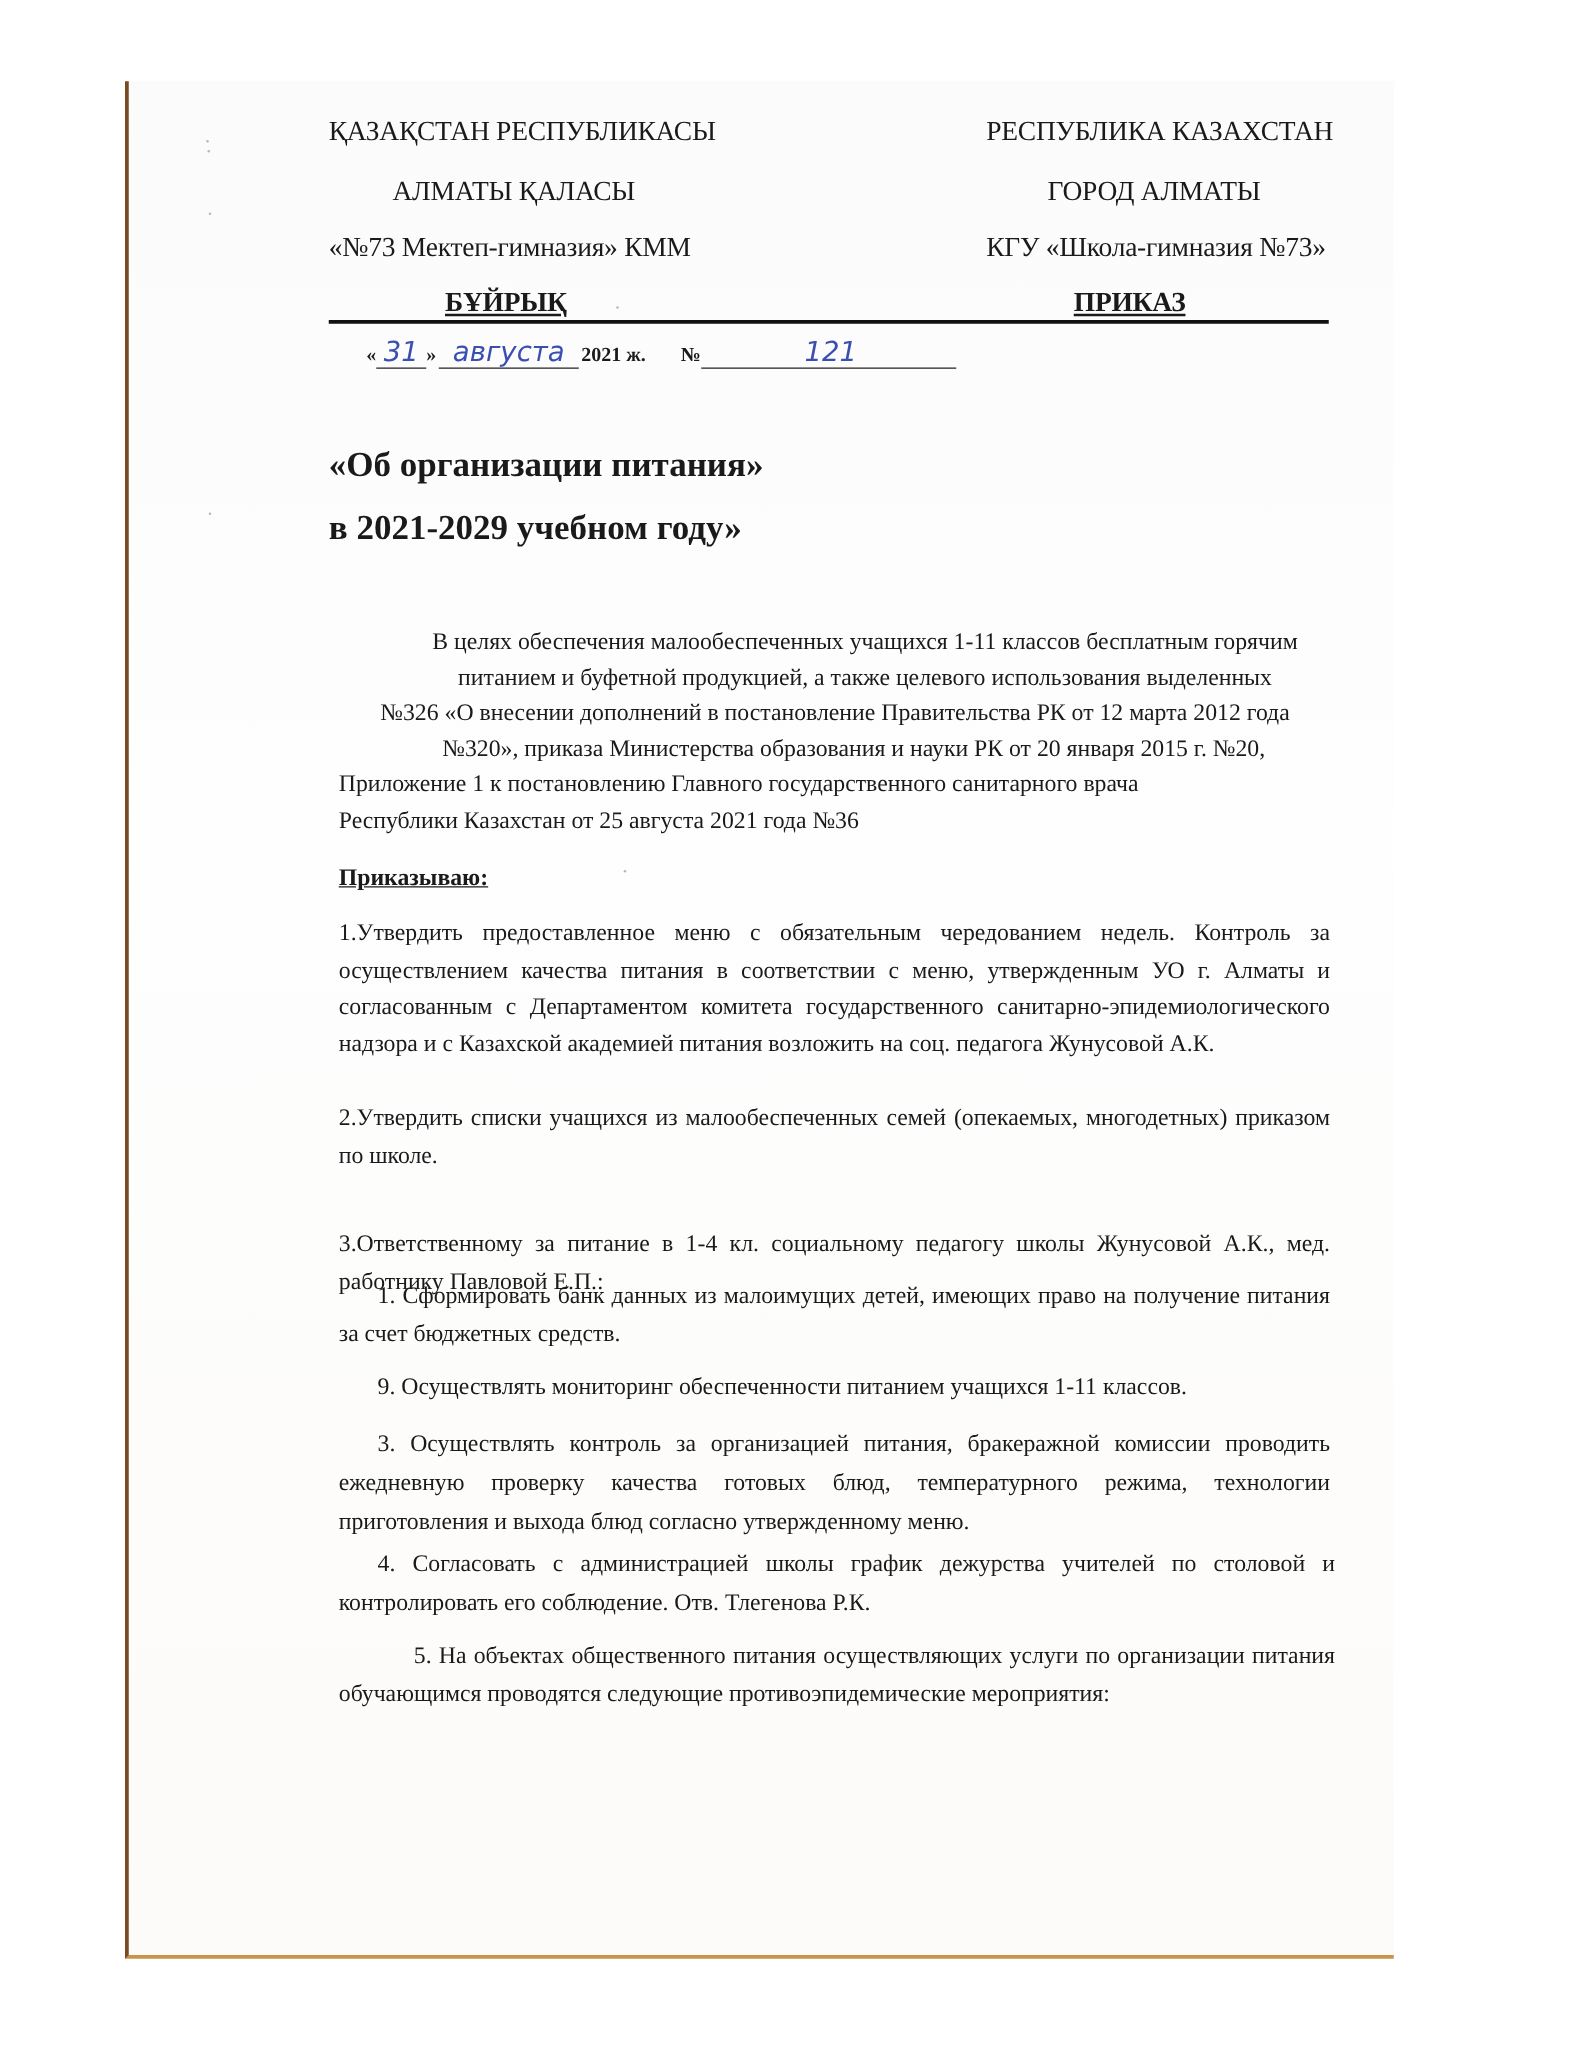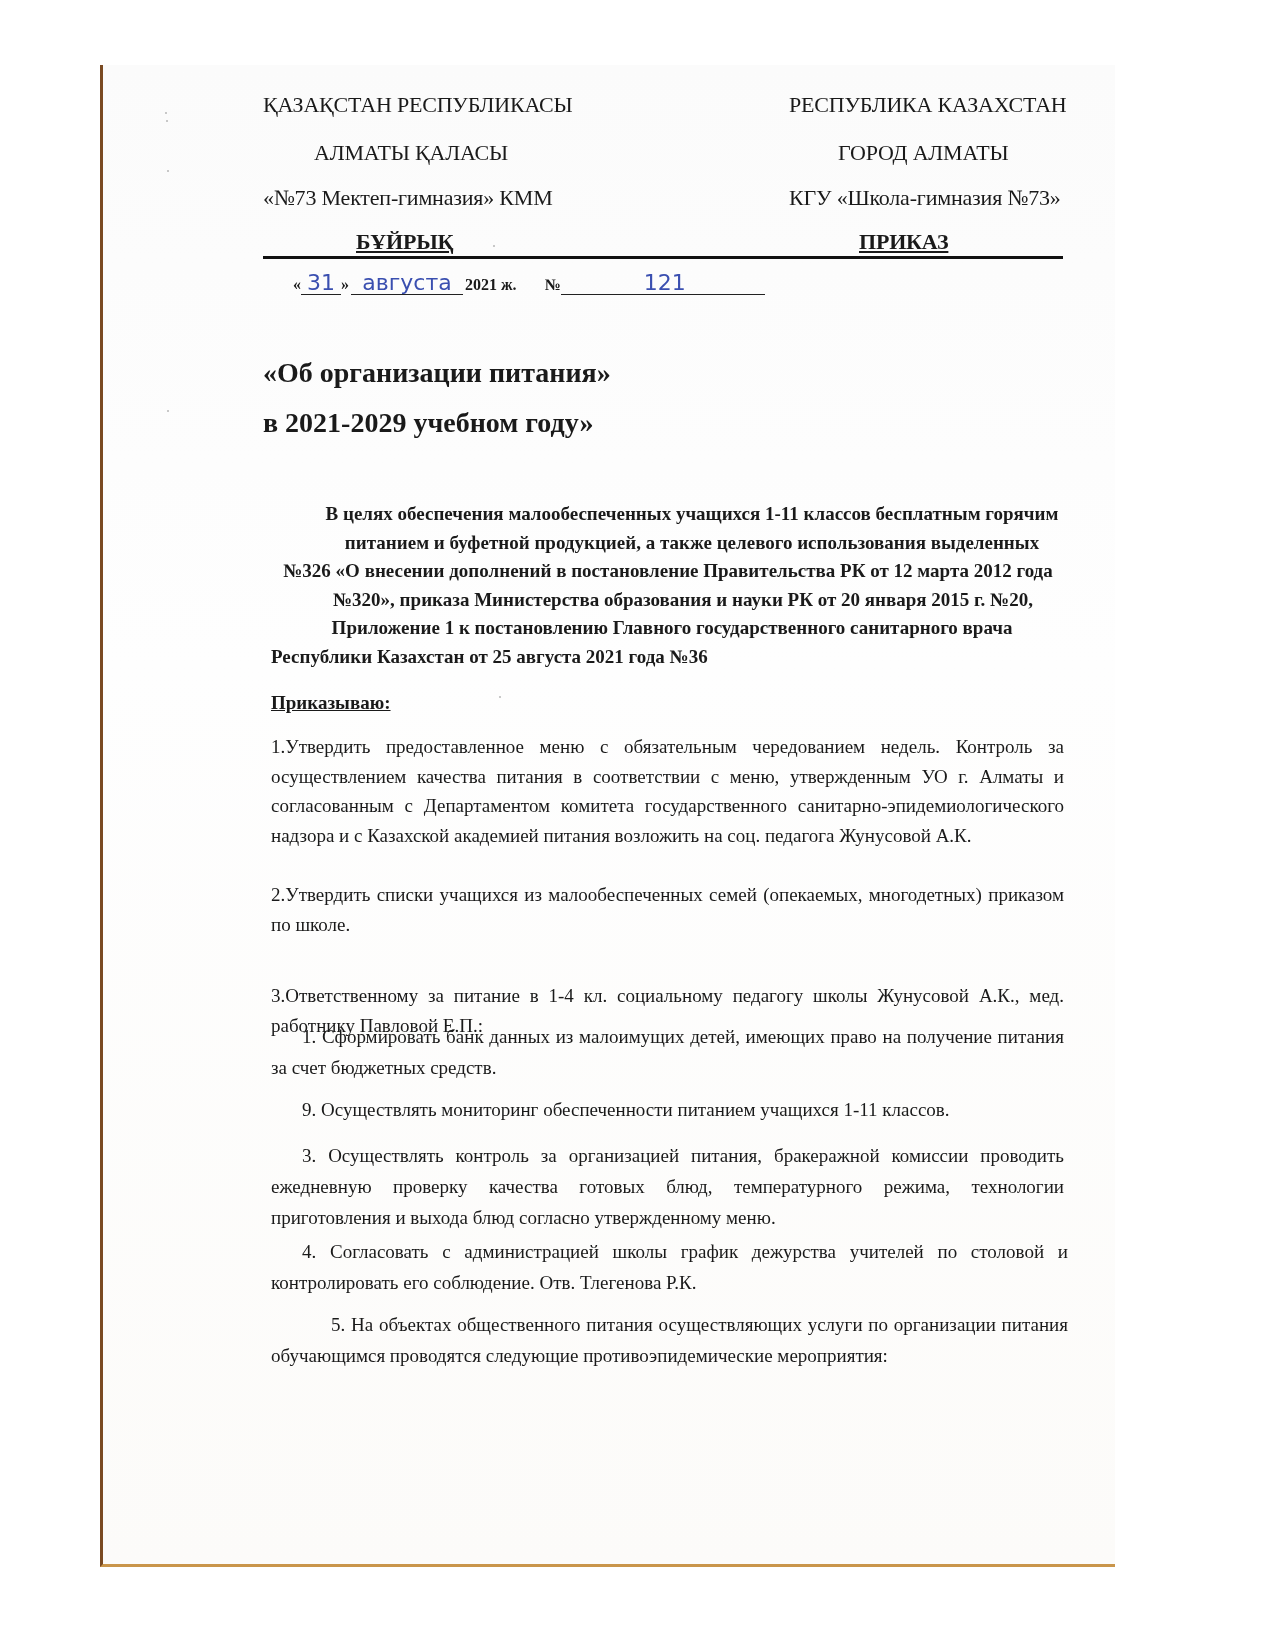--- a/index.html
+++ b/index.html
@@ -23,29 +23,30 @@
     .abs { position: absolute; white-space: nowrap; }
     .hdr { font-size: 22px; letter-spacing: -0.2px; }
     .bold { font-weight: bold; text-decoration: underline; }
     .rule {
       position: absolute; left: 263px; top: 256px;
       width: 800px; height: 3px; background: #111;
     }
     .date-line { font-size: 16px; font-weight: bold; }
     .hand {
       font-family: "DejaVu Sans", sans-serif;
+      font-style: italic;
       color: #3a4fb0;
       font-size: 22px;
       font-weight: normal;
     }
     .uline { display: inline-block; border-bottom: 1.5px solid #222; text-align: center; line-height: 22px; }
     .title { font-size: 28px; font-weight: bold; }
     .body-text { font-size: 19px; line-height: 28.5px; }
     .justify { text-align: justify; text-align-last: left; white-space: normal; }
-    .center { text-align: center; white-space: normal; font-weight: bold; }
+    .center { text-align: center; white-space: normal; }
     .para { position: absolute; left: 271px; width: 793px; }
     .speck { position:absolute; width:2px; height:2px; background:#b7b7b7; border-radius:1px; }
   </style>
 </head>
 <body>
 
 <div class="paper"></div>
 
 <div class="speck" style="left:165px;top:112px"></div>
 <div class="speck" style="left:166px;top:120px"></div>
@@ -71,21 +72,21 @@
 </div>
 
 <div class="abs title" style="left:263px;top:357px">«Об организации питания»</div>
 <div class="abs title" style="left:263px;top:407px">в 2021-2029 учебном году»</div>
 
 <div class="abs body-text center" style="left:263px;top:500px;width:810px">
   <div style="padding-left:48px">В целях обеспечения малообеспеченных учащихся 1-11 классов бесплатным горячим</div>
   <div style="padding-left:48px">питанием и буфетной продукцией, а также целевого использования выделенных</div>
   <div>№326 «О внесении дополнений в постановление Правительства РК от 12 марта 2012 года</div>
   <div style="padding-left:30px">№320», приказа Министерства образования и науки РК от 20 января 2015 г. №20,</div>
-  <div style="text-align:center;padding-left:8px">Приложение 1 к постановлению Главного государственного санитарного врача</div>
+  <div style="text-align:left;padding-left:8px">Приложение 1 к постановлению Главного государственного санитарного врача</div>
   <div style="text-align:left;padding-left:8px">Республики Казахстан от 25 августа 2021 года №36</div>
 </div>
 
 <div class="abs body-text bold" style="left:271px;top:689px">Приказываю:</div>
 
 <div class="para body-text justify" style="top:732px;line-height:29.5px">1.Утвердить предоставленное меню с обязательным чередованием недель. Контроль за осуществлением качества питания в соответствии с меню, утвержденным УО г. Алматы и согласованным с Департаментом комитета государственного санитарно-эпидемиологического надзора и с Казахской академией питания возложить на соц. педагога Жунусовой А.К.</div>
 <div class="para body-text justify" style="top:880px;line-height:29.5px">2.Утвердить списки учащихся из малообеспеченных семей (опекаемых, многодетных) приказом по школе.</div>
 <div class="para body-text justify" style="top:981px;line-height:29.5px">3.Ответственному за питание в 1-4 кл.  социальному педагогу школы Жунусовой А.К., мед. работнику  Павловой Е.П.:</div>
 
 <div class="para body-text justify" style="top:1021px;line-height:31px;text-indent:31px;width:793px">1. Сформировать банк данных из малоимущих детей, имеющих право на получение питания за счет бюджетных средств.</div>

